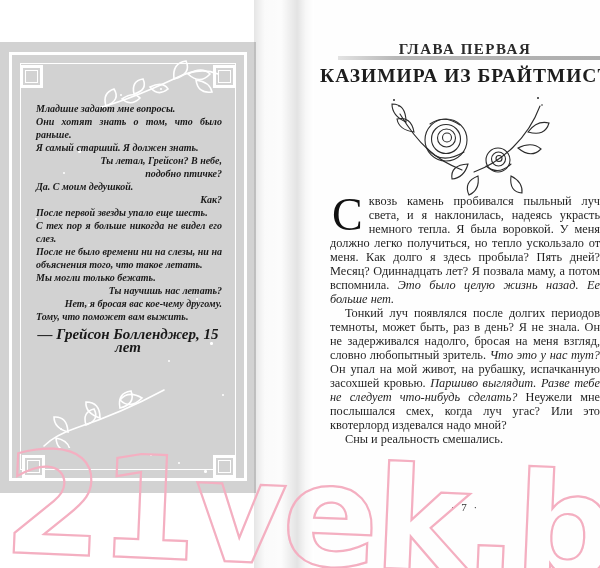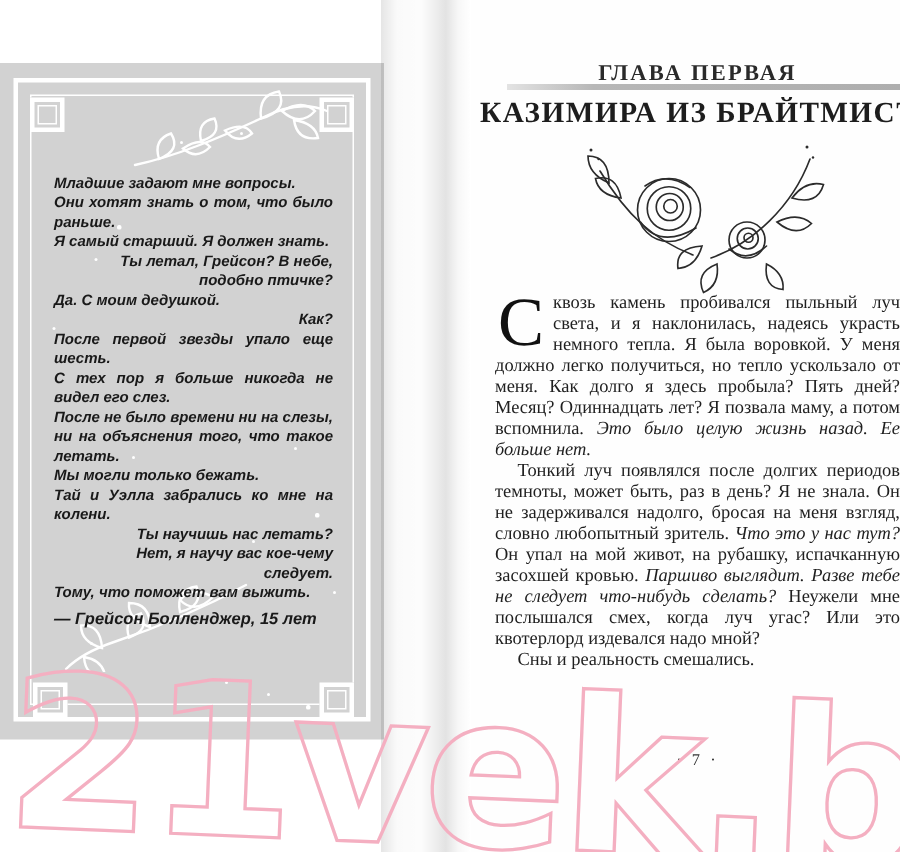--- a/index.html
+++ b/index.html
@@ -10,26 +10,26 @@
   .left-page{position:absolute;left:0;top:42px;width:256px;height:451px;background:#d2d2d2;}
   .frame-thick{position:absolute;top:10px;right:9px;bottom:12px;left:9px;border:3.5px solid #fff;}
   .frame-thin{position:absolute;top:21px;right:20px;bottom:23px;left:20px;border:1.5px solid #fff;}
   .knot{position:absolute;width:17px;height:17px;border:3.5px solid #fff;background:#d2d2d2;z-index:3;}
   .knot::after{content:"";position:absolute;inset:2px;border:1.5px solid #fff;}
   .knot.tl{left:20px;top:23px}.knot.tr{right:20px;top:23px}
   .knot.bl{left:22px;bottom:15px}.knot.br{right:20px;bottom:15px}
   .branch{position:absolute;z-index:4;}
   .star{position:absolute;border-radius:50%;background:#fff;z-index:2;}
 
-  .epigraph{position:absolute;left:36px;top:74px;width:186px;z-index:5;
-            font-family:Liberation Sans, sans-serif;font-style:italic;font-weight:bold;
+  .epigraph{position:absolute;left:36px;top:60px;width:186px;z-index:5;
+            font-family:Liberation Serif, serif;font-style:italic;font-weight:bold;
             font-size:10px;line-height:13px;color:#191919;}
   .epi-line{text-align:justify;}
   .epi-line.ind{margin-left:28px;text-align:right;}
-  .signature{margin-top:5px;text-align:left;padding-right:2px;font-size:11px;}
+  .signature{margin-top:5px;text-align:center;padding-right:2px;font-size:15px;}
 
   
   .gutter{position:absolute;left:254px;top:0;width:60px;height:568px;z-index:1;
           background:linear-gradient(to right,rgba(0,0,0,0.10) 0,rgba(0,0,0,0.02) 18%,
           rgba(0,0,0,0.01) 45%,rgba(0,0,0,0.11) 72%,rgba(0,0,0,0.03) 86%,rgba(0,0,0,0) 100%);}
 
   
   .right-page{position:absolute;left:314px;top:0;width:286px;height:568px;background:#fefefe;color:#1f1f1f;}
   .chapter-label{position:absolute;left:16px;top:41px;width:270px;text-align:center;
                  font-weight:bold;font-size:15px;letter-spacing:1.5px;color:#2a2a2a;}
@@ -107,23 +107,22 @@
           <div class="epi-line">Младшие задают мне вопросы.</div>
           <div class="epi-line">Они хотят знать о том, что было раньше.</div>
           <div class="epi-line">Я самый старший. Я должен знать.</div>
           <div class="epi-line ind">Ты летал, Грейсон? В небе, подобно птичке?</div>
           <div class="epi-line">Да. С моим дедушкой.</div>
           <div class="epi-line ind">Как?</div>
           <div class="epi-line">После первой звезды упало еще шесть.</div>
           <div class="epi-line">С тех пор я больше никогда не видел его слез.</div>
           <div class="epi-line">После не было времени ни на слезы, ни на объяснения того, что такое летать.</div>
           <div class="epi-line">Мы могли только бежать.</div>
-          <div class="epi-line">Тай и Уэлла забрались ко мне на колени.</div>
           <div class="epi-line ind">Ты научишь нас летать?</div>
-          <div class="epi-line ind">Нет, я научу вас кое-чему следует.</div>
+          <div class="epi-line ind">Нет, я бросая вас кое-чему другому.</div>
           <div class="epi-line">Тому, что поможет вам выжить.</div>
         </div>
       <div class="signature">— Грейсон Болленджер, 15 лет</div>
     </div>
   </div>
 
   <div class="gutter"></div>
 
   <div class="right-page">
     <div class="chapter-label">ГЛАВА ПЕРВАЯ</div>

